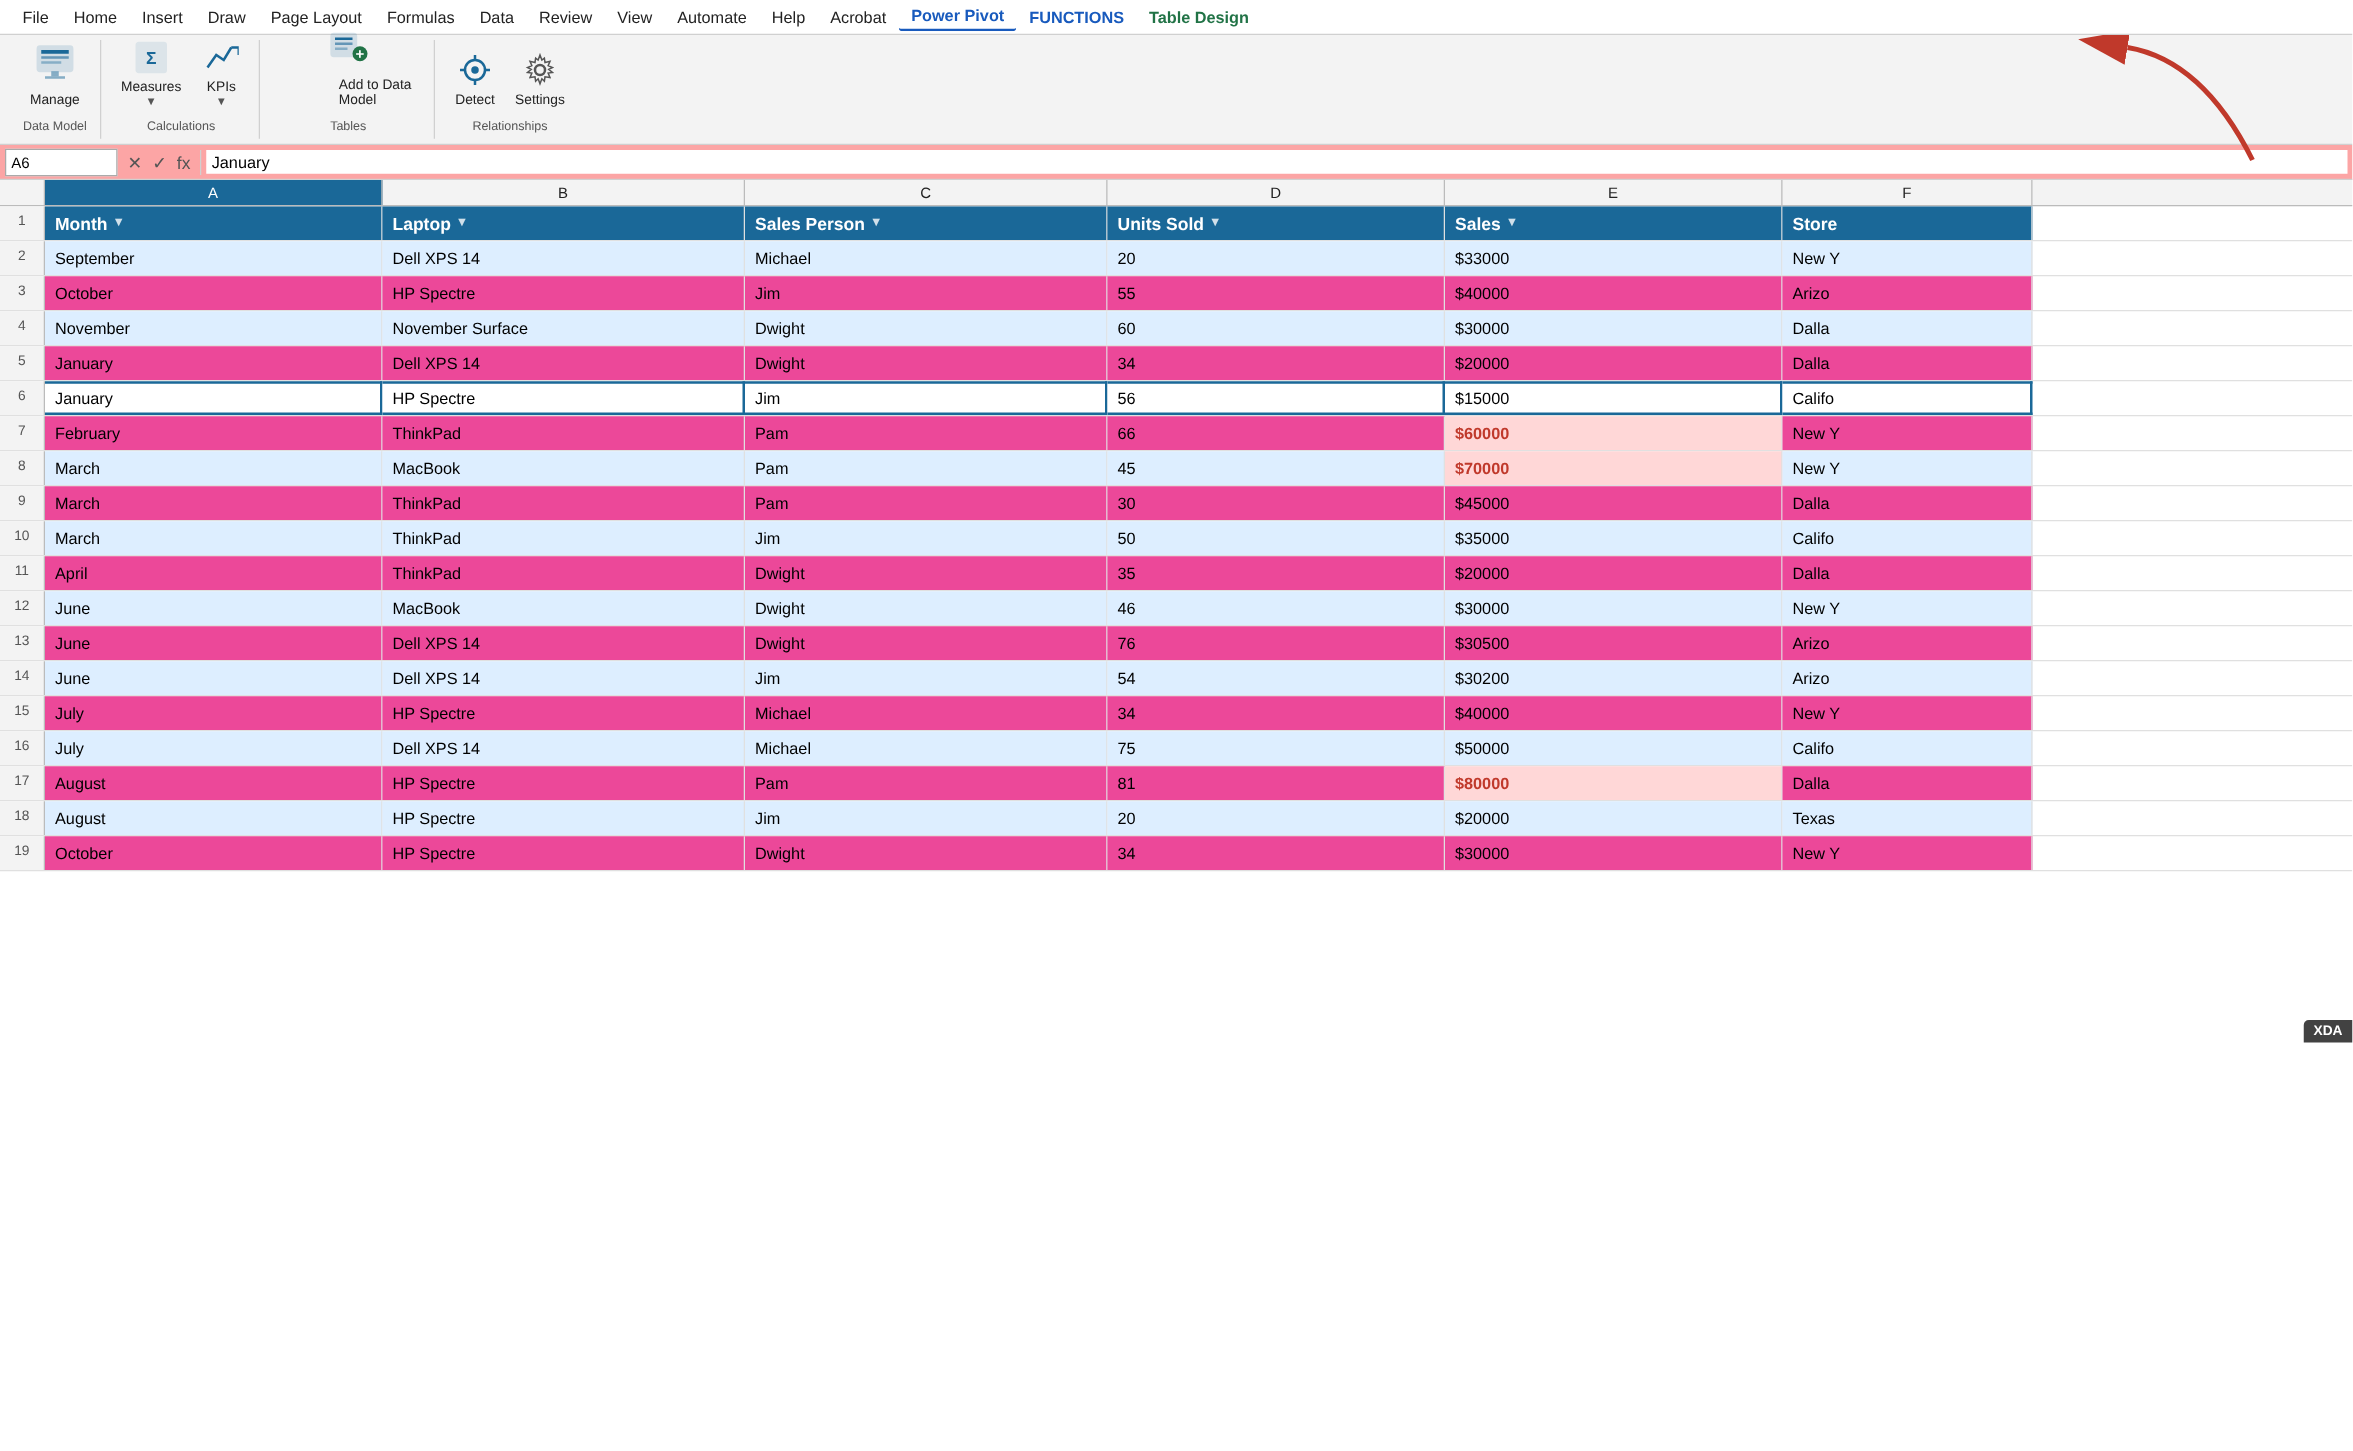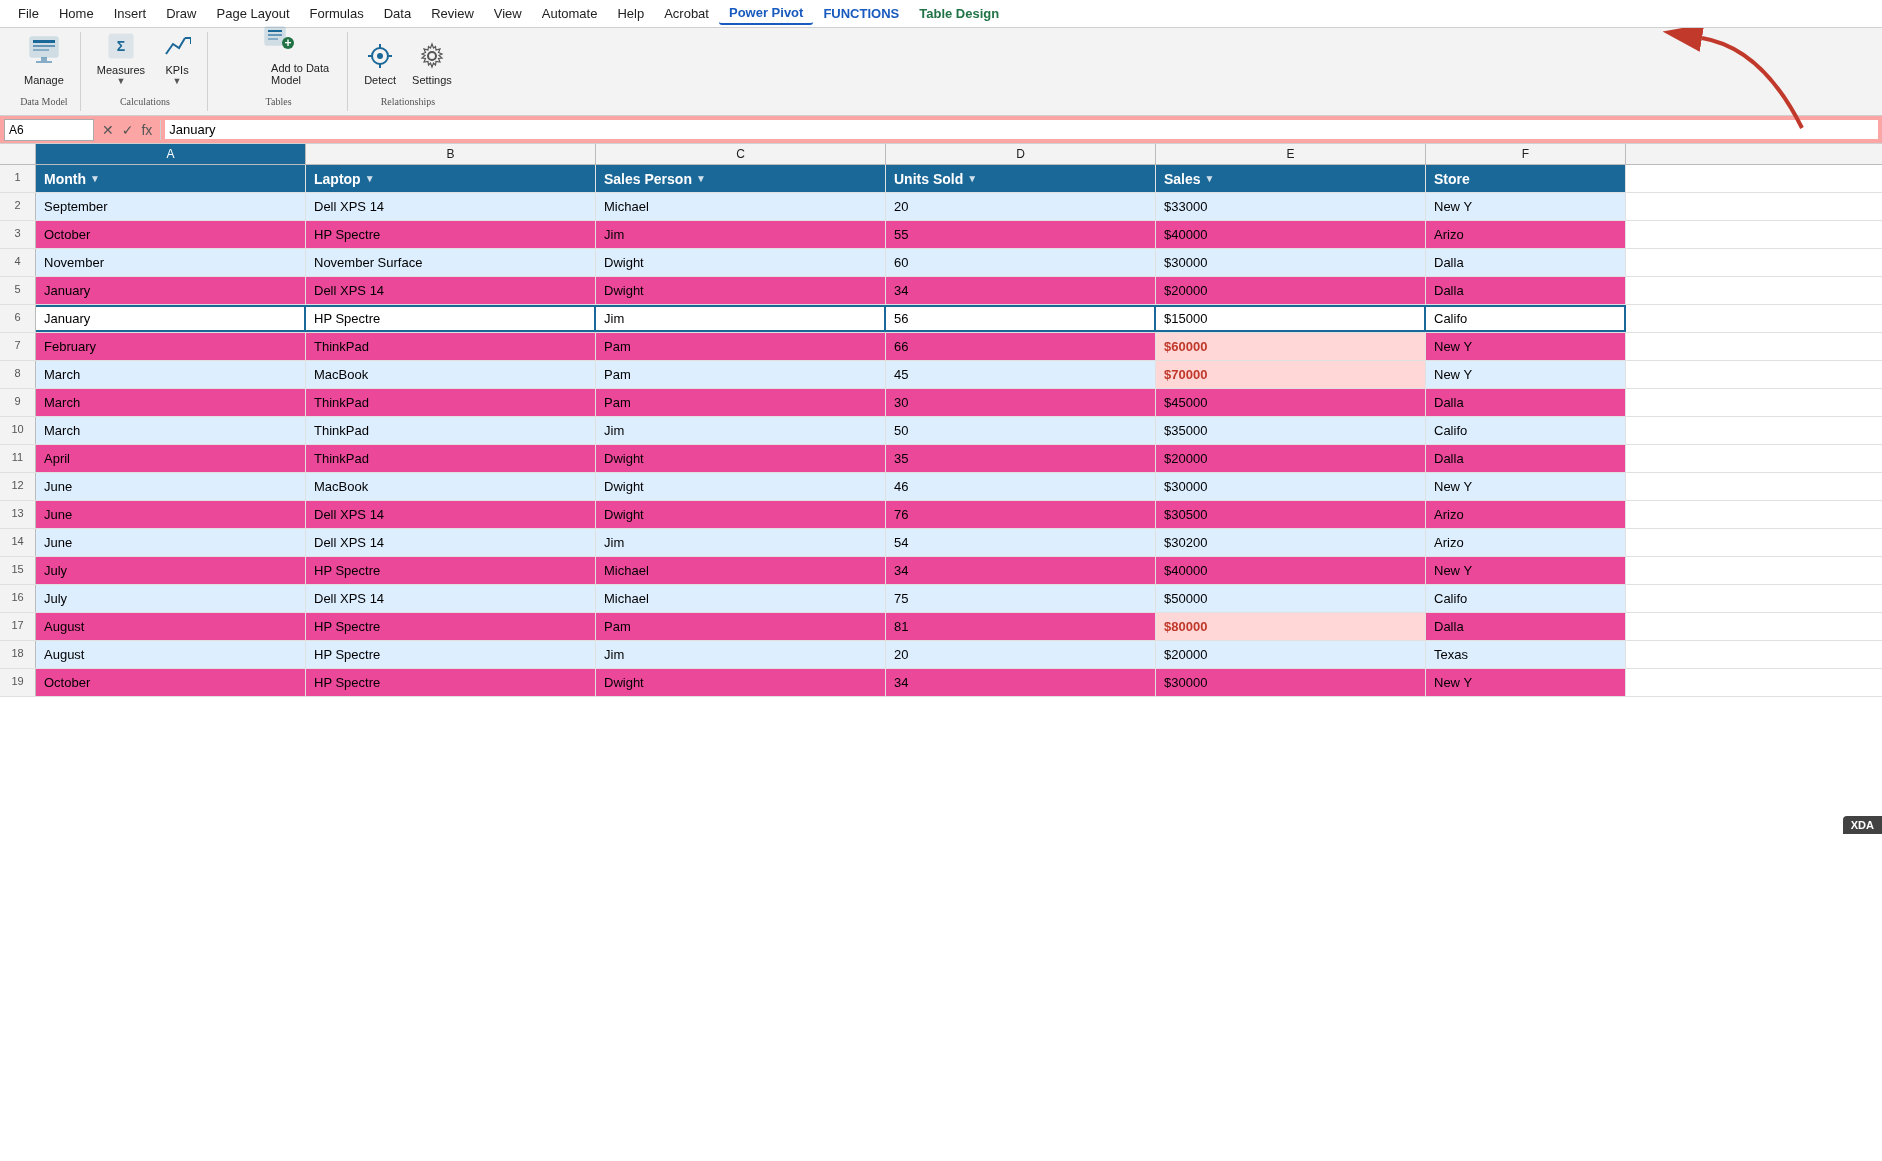--- a/index.html
+++ b/index.html
@@ -42,21 +42,20 @@
       padding: 4px 8px;
       border-right: 1px solid #d0d0d0;
       min-width: 60px;
     }
     .ribbon-group:last-child { border-right: none; }
     .ribbon-group-label {
       font-size: 10px;
       color: #555;
       margin-top: 4px;
       text-align: center;
-      font-family: Liberation Serif, serif;
     }
     .ribbon-buttons {
       display: flex;
       gap: 4px;
       align-items: flex-end;
       margin-bottom: 2px;
     }
     .ribbon-btn {
       display: flex;
       flex-direction: column;

